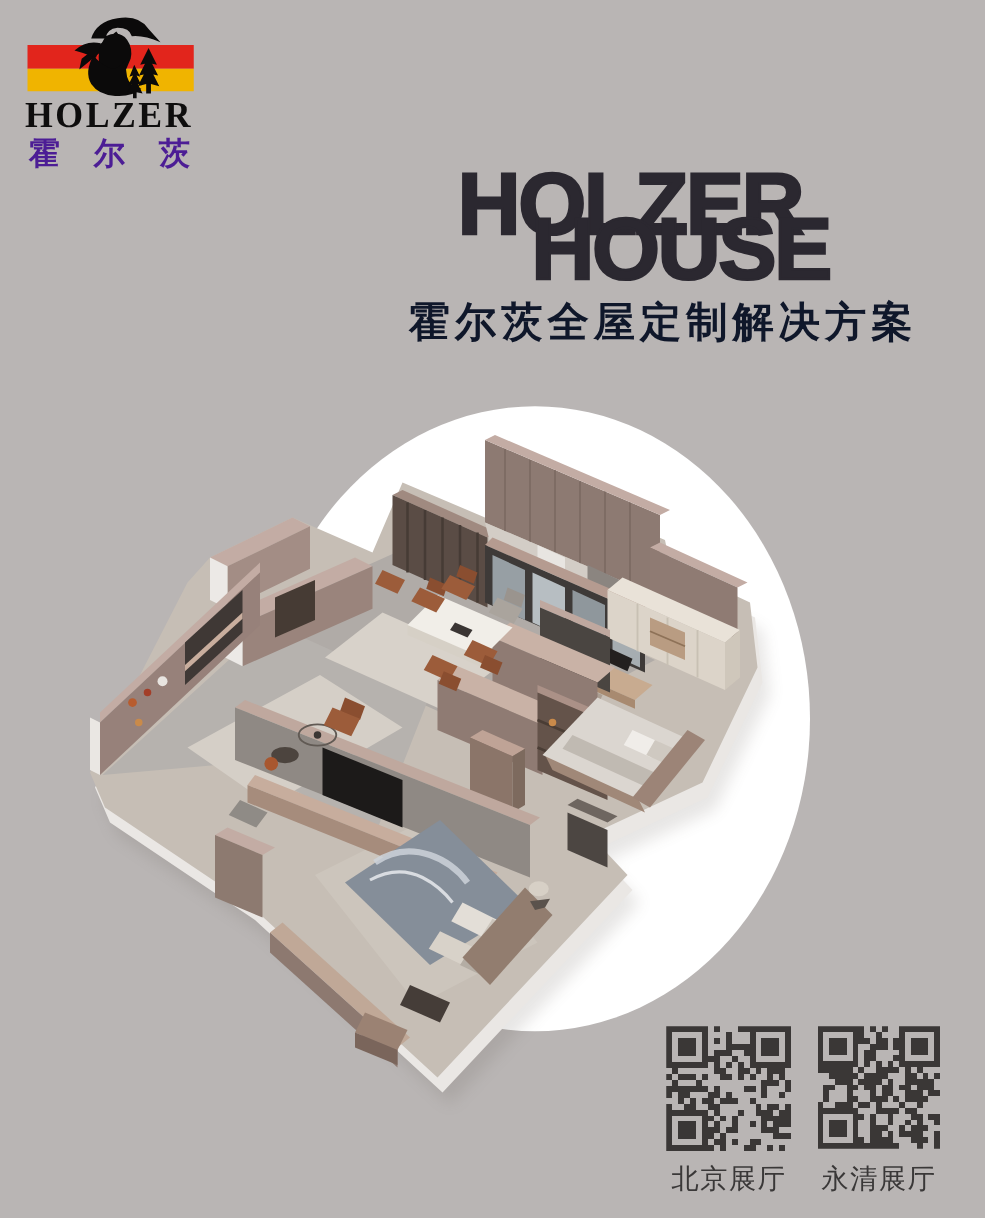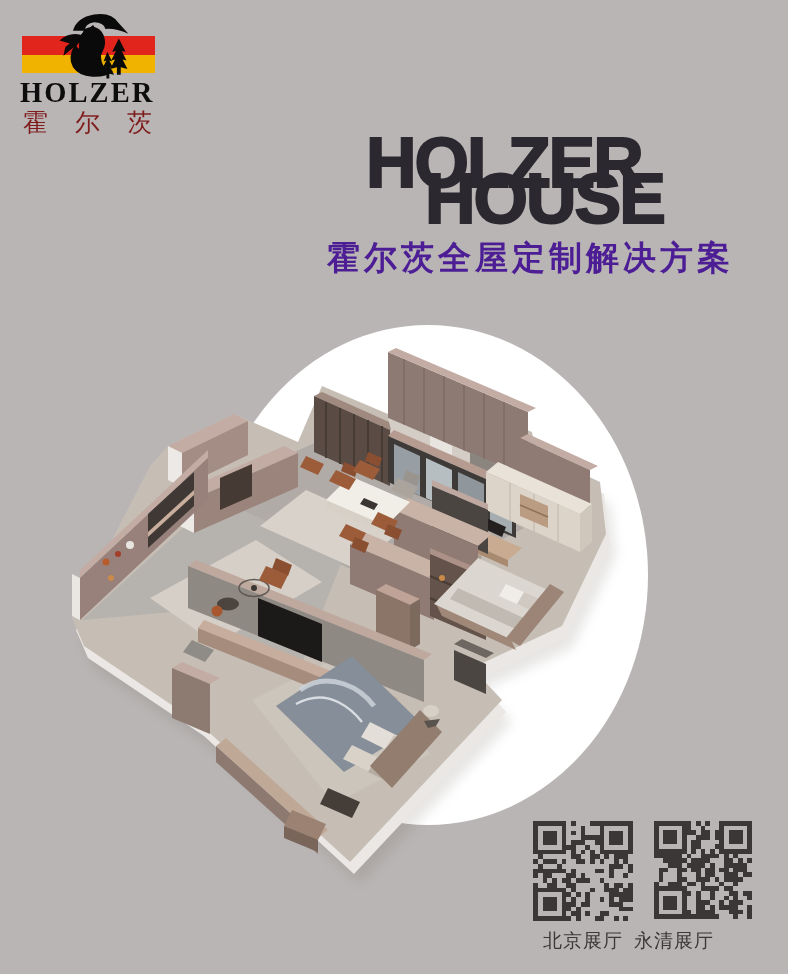--- a/index.html
+++ b/index.html
@@ -17,49 +17,49 @@
   #stripe-yellow{top:41px;height:18px;}
   #logo-figure{position:absolute;left:28px;top:-8px;width:96px;height:86px;}
   #brand-en{
     position:absolute;left:2px;top:62px;width:140px;
     font-family:"Liberation Serif","DejaVu Serif",serif;
     font-weight:bold;font-size:28px;letter-spacing:2px;color:#0e0d0d;
     transform:scale(1.02,1.05);transform-origin:left top;white-space:nowrap;
   }
   #brand-cn{
     position:absolute;left:5px;top:92px;width:150px;
-    font-weight:normal;font-size:25px;color:#7f1d1d;letter-spacing:27px;white-space:nowrap;
+    font-weight:bold;font-size:25px;color:#4c1d95;letter-spacing:27px;white-space:nowrap;
   }
 
   
   .hl{
     position:absolute;font-weight:bold;font-size:70px;line-height:1;
     color:#2b2830;letter-spacing:-2px;-webkit-text-stroke:2px #2b2830;white-space:nowrap;
   }
   #hl1{left:366px;top:128px;}
   #hl2{left:425px;top:164px;}
   #subtitle{
     position:absolute;left:327px;top:236px;font-size:33px;font-weight:600;
-    color:#4c1d95;letter-spacing:4px;white-space:nowrap;
+    color:#0f172a;letter-spacing:4px;white-space:nowrap;
   }
 
   
   #scene{left:0;top:0;width:788px;height:974px;pointer-events:none;}
 
   
   .qr{position:absolute;top:821px;}
   #qr-beijing{left:533px;width:100px;height:100px;}
   #qr-yongqing{left:654px;width:98px;height:98px;}
   .qr svg{width:100%;height:100%;display:block;}
   .qr-label{
-    position:absolute;top:928px;text-align:center;font-size:19px;
+    position:absolute;top:928px;text-align:center;font-size:22px;
     color:#3a3838;letter-spacing:1px;
   }
   #qr-label-beijing{left:533px;width:100px;}
-  #qr-label-yongqing{left:625px;width:98px;text-align:center;}
+  #qr-label-yongqing{left:654px;width:98px;text-align:center;}
 </style>
 </head>
 <body style="background: rgb(185, 181, 180);">
 
 <div id="logo" class="abs">
   <div id="stripe-red" class="stripe" style="background: rgb(226, 37, 28);"></div>
   <div id="stripe-yellow" class="stripe" style="background: rgb(240, 180, 0);"></div>
   <svg id="logo-figure" viewBox="0 0 100 90">
     <g fill="#0b0a0a">
 

